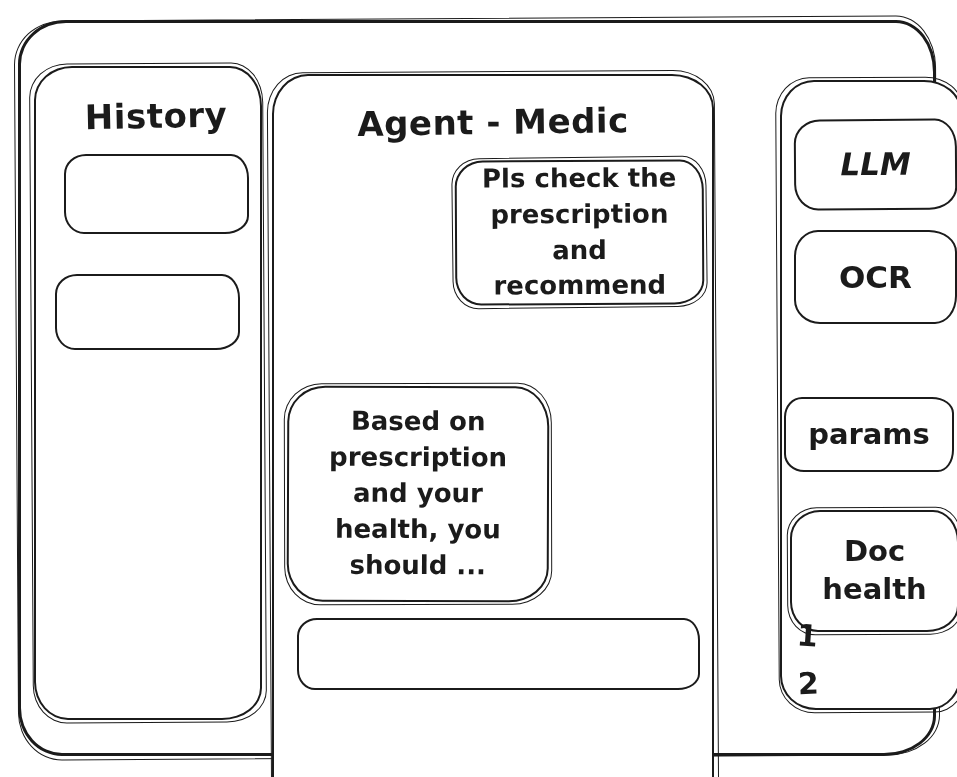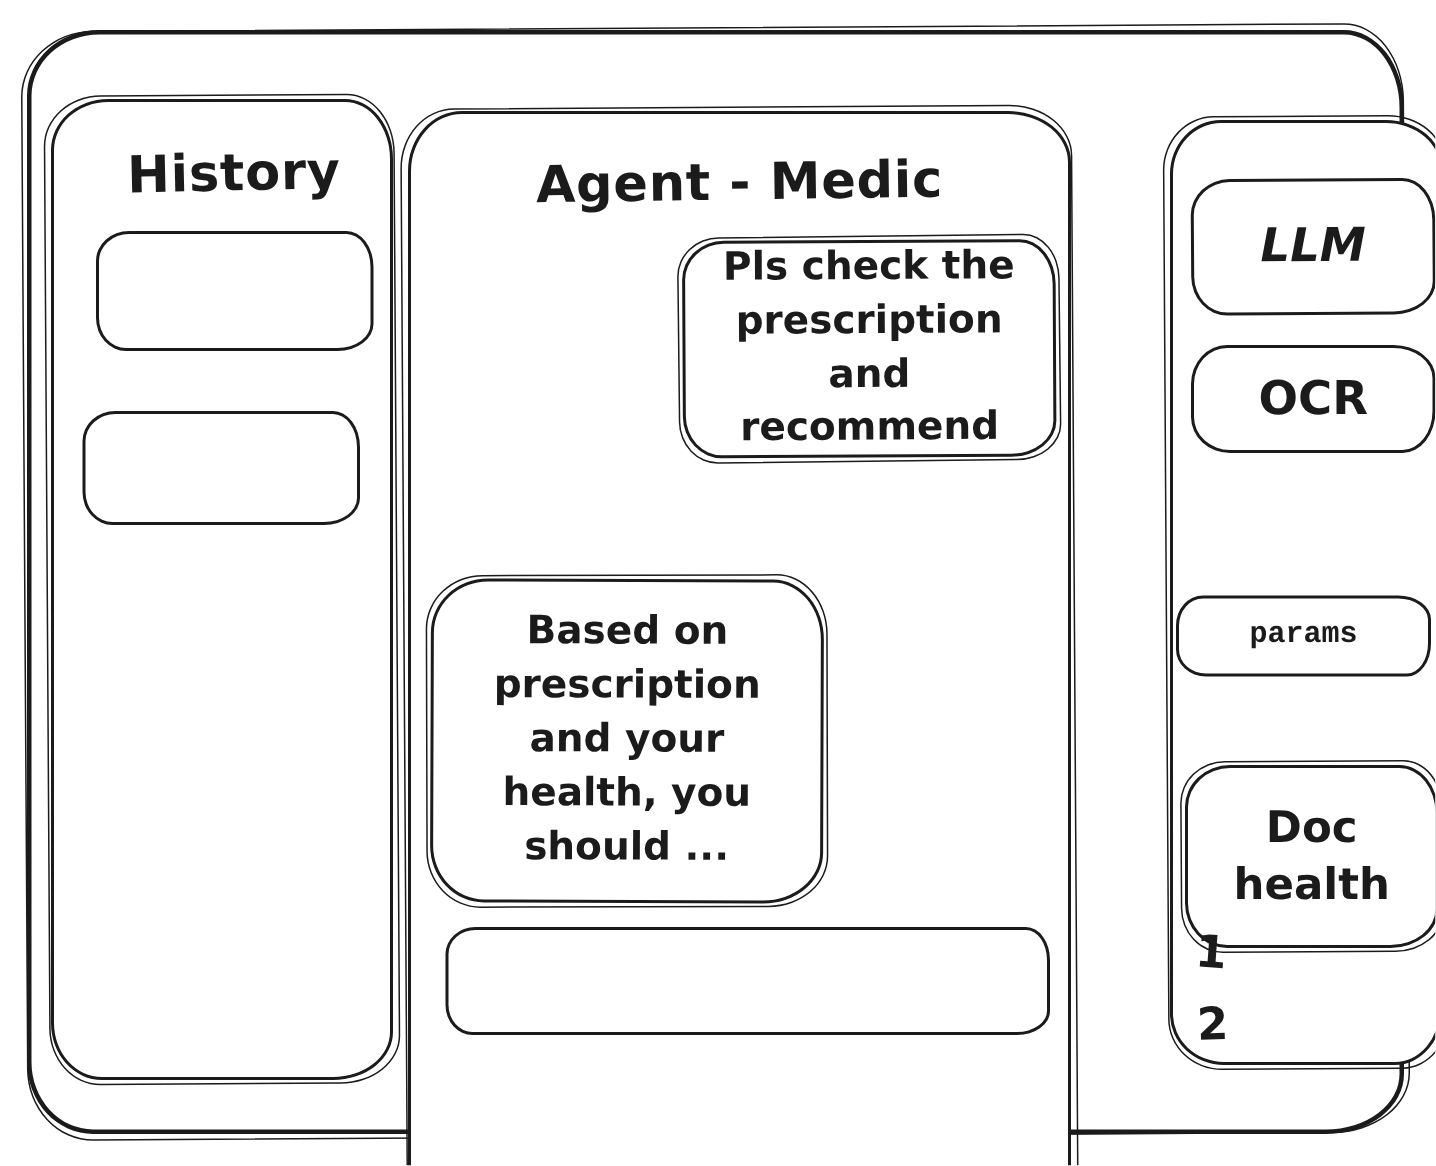--- a/index.html
+++ b/index.html
@@ -100,24 +100,24 @@
     font-weight: 600;
     color: #1b1b1b;
     cursor: pointer;
     white-space: pre-line;
     line-height: 1.3;
     padding: 0;
   }
   .btn-llm    { left: 12px; top: 37px;  width: 163px; height: 91px;  font-size: 31px;
                 border-radius: 26px 22px 28px 24px / 24px 28px 22px 26px;
                 transform: rotate(-0.4deg); font-style: italic; }
-  .btn-ocr    { left: 12px; top: 148px; width: 163px; height: 72px;  font-size: 31px;
+  .btn-ocr    { left: 12px; top: 148px; width: 163px; height: 94px;  font-size: 31px;
                 border-radius: 24px 28px 22px 26px / 26px 22px 28px 24px; }
-  .btn-params { left: 2px;  top: 315px; width: 170px; height: 54px;  font-size: 20px;
-                border-radius: 18px 22px 16px 20px / 20px 16px 22px 18px; font-family: Liberation Mono, monospace; }
+  .btn-params { left: 2px;  top: 315px; width: 170px; height: 75px;  font-size: 29px;
+                border-radius: 18px 22px 16px 20px / 20px 16px 22px 18px; }
   .btn-doc    { left: 8px;  top: 428px; width: 169px; height: 122px; font-size: 29px;
                 border-radius: 30px 26px 32px 28px / 28px 32px 26px 30px; }
 
   .src-num {
     position: absolute;
     font-size: 30px;
     font-weight: 600;
     background: transparent;
   }
   .src-1 { left: 15px; top: 536px; transform: rotate(4deg); }

